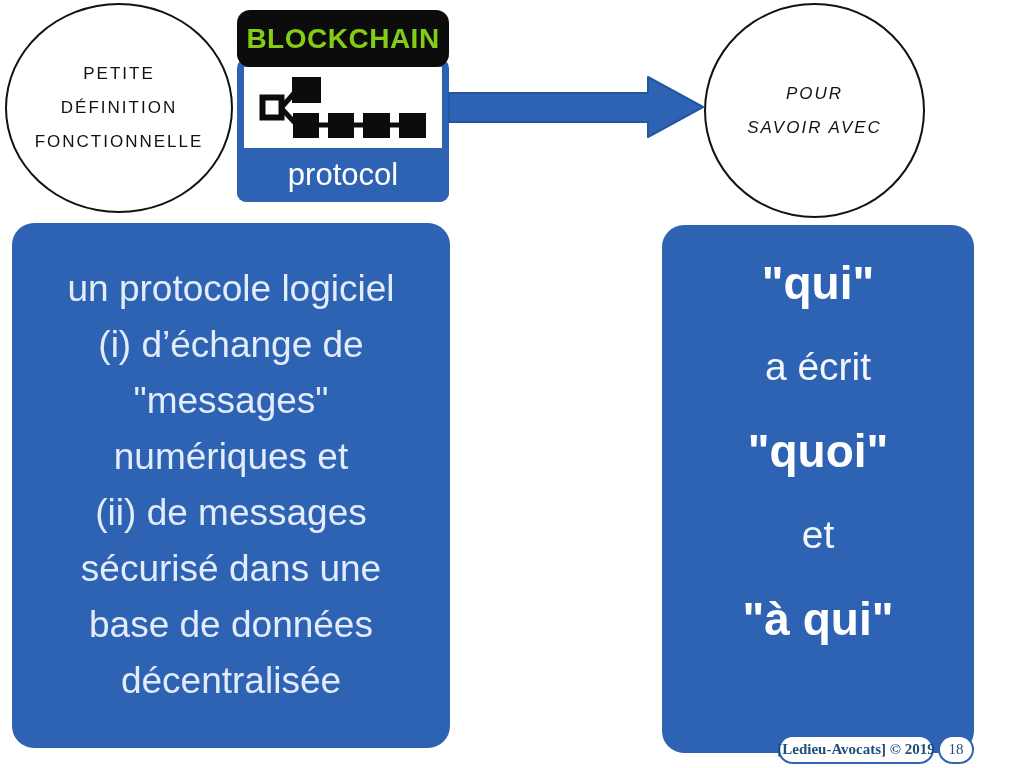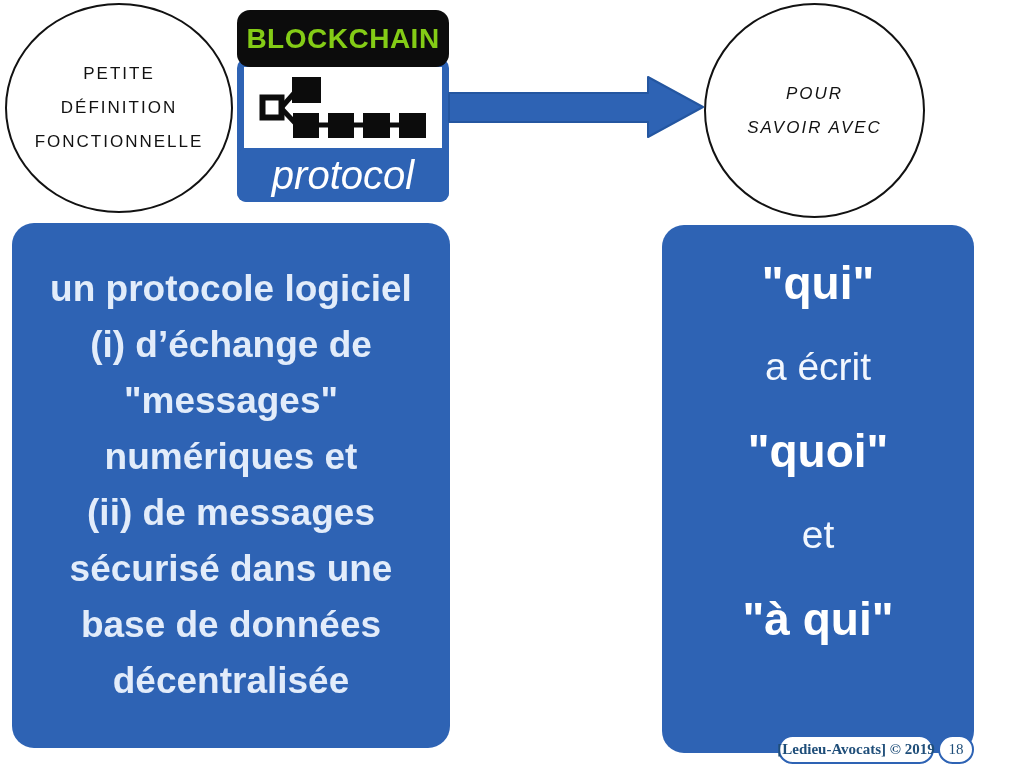--- a/index.html
+++ b/index.html
@@ -56,39 +56,39 @@
   .logo-header {
     position: absolute; left: 0; top: 0; width: 212px; height: 57px;
     background: #0c0c0c; border-radius: 13px;
     display: flex; align-items: center; justify-content: center;
     color: #84cc16; font-weight: 700; font-size: 28px; letter-spacing: 0.5px;
   }
   .logo-protocol {
     position: absolute; left: 0; top: 138px; width: 212px; height: 54px;
     background: var(--accent); border-radius: 9px;
     display: flex; align-items: center; justify-content: center;
-    color: #ffffff; font-style: italic; font-size: 40px; font-weight: 400;
+    color: #ffffff; font-size: 31px; font-weight: 400;
   }
   .chain-svg { position: absolute; left: 7px; top: 57px; }
 
   
   .arrow-svg { position: absolute; left: 448px; top: 74px; }
 
   
   .bluebox {
     position: absolute;
     background: var(--accent);
     border-radius: 22px;
   }
   #box-left  { left: 12px;  top: 223px; width: 438px; height: 525px; }
   #box-right { left: 662px; top: 225px; width: 312px; height: 528px; }
   #box-left .boxtext {
     position: absolute; left: 0; top: 38px; width: 100%;
     text-align: center; color: var(--text-on-blue);
-    font-size: 37px; line-height: 56px; font-weight: 700;
+    font-size: 37px; line-height: 56px; font-weight: 400;
   }
   #box-right .boxtext {
     position: absolute; left: 0; top: 16px; width: 100%;
     text-align: center; color: #F2F7FE;
     font-size: 39px; line-height: 84px; font-weight: 400;
   }
   #box-right .boxtext .strong {
     font-weight: 700; font-size: 46px; color: #ffffff;
   }
 

